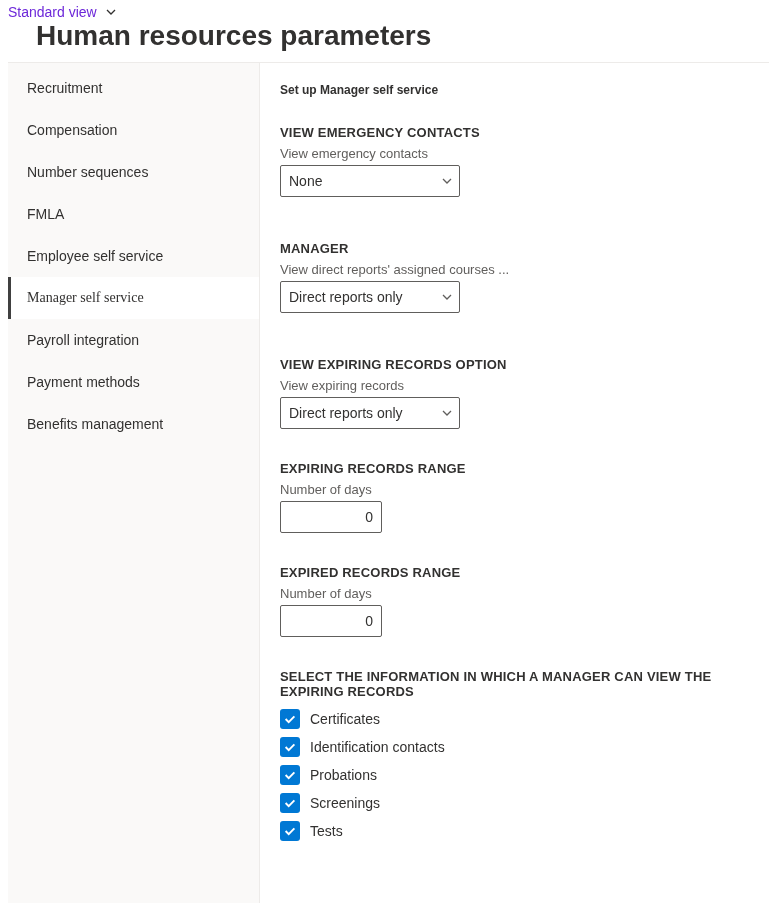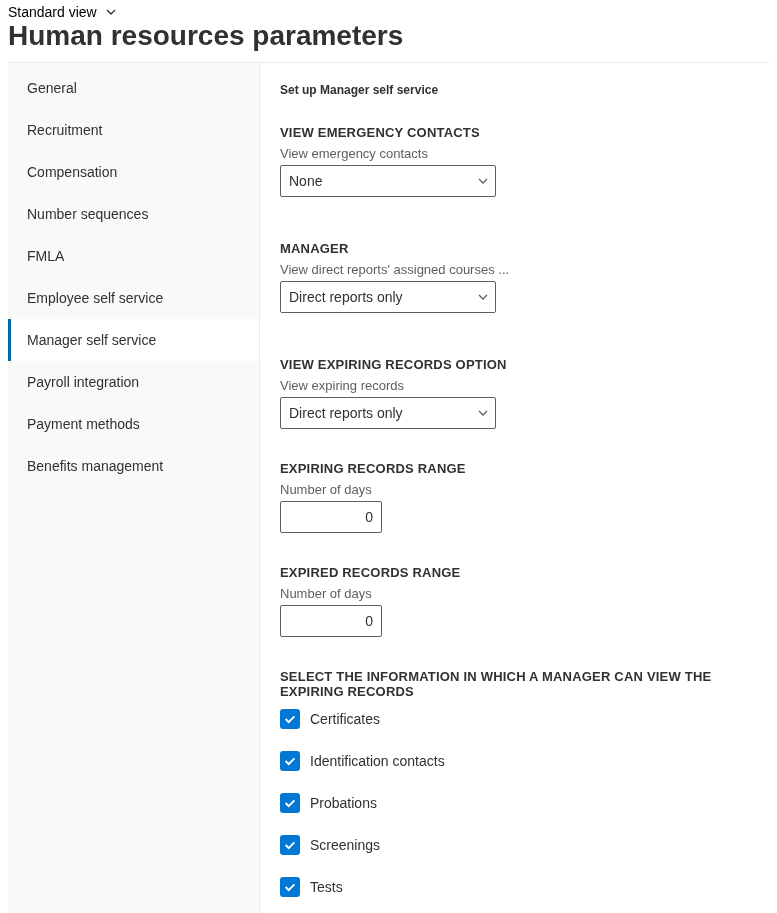--- a/index.html
+++ b/index.html
@@ -8,53 +8,55 @@
     font-family: "Segoe UI", -apple-system, BlinkMacSystemFont, sans-serif;
     font-size: 14px;
     color: #323130;
     background: #fff;
     width: 777px;
   }
   .page { width: 777px; }
   .top-bar {
     display: flex; align-items: center; gap: 8px;
     padding: 4px 8px 0 8px;
-    font-size: 14px; color: #000000;
+    font-size: 14px; color: #6d28d9;
     cursor: pointer;
   }
   .chev {
     display: inline-block;
     width: 10px; height: 10px;
     position: relative; top: -1px;
   }
   .chev svg { display: block; }
   .page-title {
     font-size: 28px; font-weight: 600;
     padding: 0 8px 10px 8px;
+    margin-left: 28px;
   }
   .body {
     display: flex; align-items: stretch;
     border-top: 1px solid #edebe9;
     margin: 0 8px;
   }
   .sidebar {
     width: 252px; min-width: 252px;
     background: #faf9f8;
     border-right: 1px solid #edebe9;
     padding-top: 4px;
   }
   .nav-item {
     padding: 13px 16px;
     font-size: 14px; color: #323130;
     cursor: pointer;
     border-left: 3px solid transparent;
   }
   .nav-item.active {
     background: #ffffff;
-    border-left: 3px solid #0369a1;
+    border-left: 3px solid #404040;
+    font-family: Liberation Serif, serif;
   }
   .content {
     flex: 1;
     padding: 14px 10px 20px 20px;
     min-height: 840px;
   }
   .content-title {
     font-size: 12px; font-weight: 600;
     margin: 6px 0 28px 0;
   }
@@ -62,37 +64,37 @@
     font-size: 13px; font-weight: 700;
     letter-spacing: .2px;
     margin: 18px 0 6px 0;
     color: #323130;
   }
   .field-label {
     font-size: 13px; color: #605e5c;
     margin: 2px 0 4px 0;
   }
   .select-wrap, .num-wrap {
-    width: 216px;
+    width: 180px;
     border: 1px solid #605e5c;
     border-radius: 2px;
     height: 32px;
     display: flex; align-items: center;
     padding: 0 8px;
     background: #fff;
     cursor: pointer;
     position: relative;
   }
   .select-wrap .sel-text { flex: 1; font-size: 14px; }
   .select-wrap .chev { margin-left: 6px; }
   .num-wrap { width: 102px; cursor: text; justify-content: flex-end; }
   .num-wrap .num-val { font-size: 14px; }
   .gap-lg { height: 26px; }
   .gap-md { height: 14px; }
-  .checks { display: flex; flex-direction: column; gap: 22px; margin-top: 10px; }
+  .checks { display: flex; flex-direction: column; gap: 8px; margin-top: 10px; }
   .check-row { display: flex; align-items: center; gap: 10px; cursor: pointer; }
   .checkbox {
     width: 20px; height: 20px;
     border-radius: 3px;
     background: #0078d4;
     display: flex; align-items: center; justify-content: center;
   }
   .checkbox svg { display: block; }
   .check-label { font-size: 14px; color: #323130; }
 </style>
@@ -107,21 +109,20 @@
       <svg viewBox="0 0 12 12" width="12" height="12">
           <path d="M2 4 L6 8 L10 4" fill="none" stroke="#323130" stroke-width="1.3"></path>
         </svg>
     </span>
   </div>
 
   <div class="page-title">Human resources parameters</div>
 
   <div class="body">
     <div class="sidebar">
-      <div class="nav-item">General</div>
       <div class="nav-item">Recruitment</div>
       <div class="nav-item">Compensation</div>
       <div class="nav-item">Number sequences</div>
       <div class="nav-item">FMLA</div>
       <div class="nav-item">Employee self service</div>
       <div class="nav-item active">Manager self service</div>
       <div class="nav-item">Payroll integration</div>
       <div class="nav-item">Payment methods</div>
       <div class="nav-item">Benefits management</div>
     </div>

